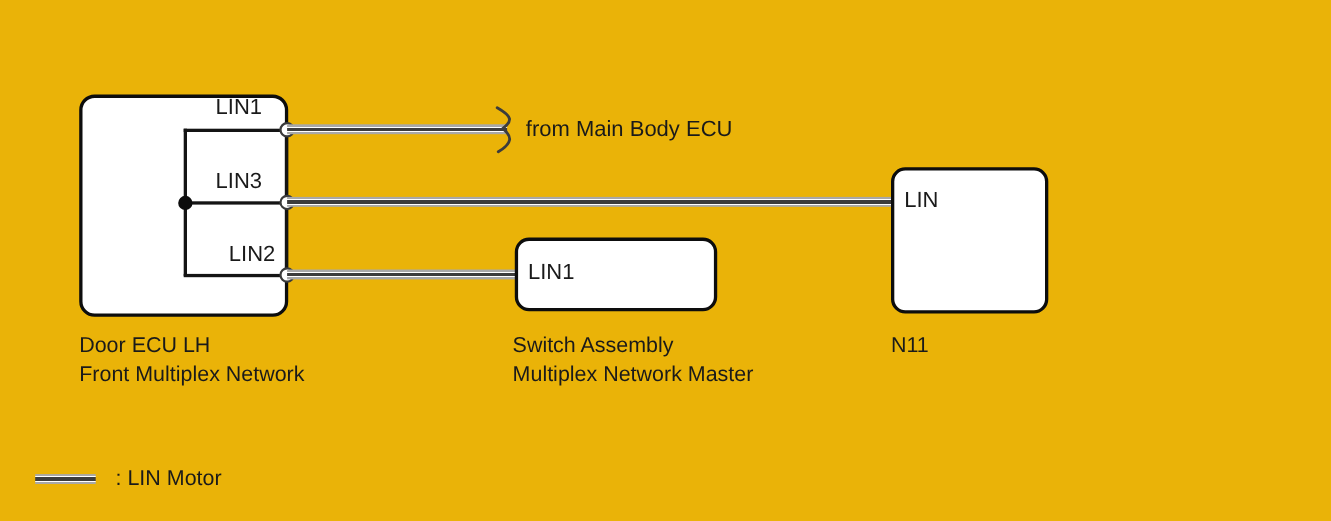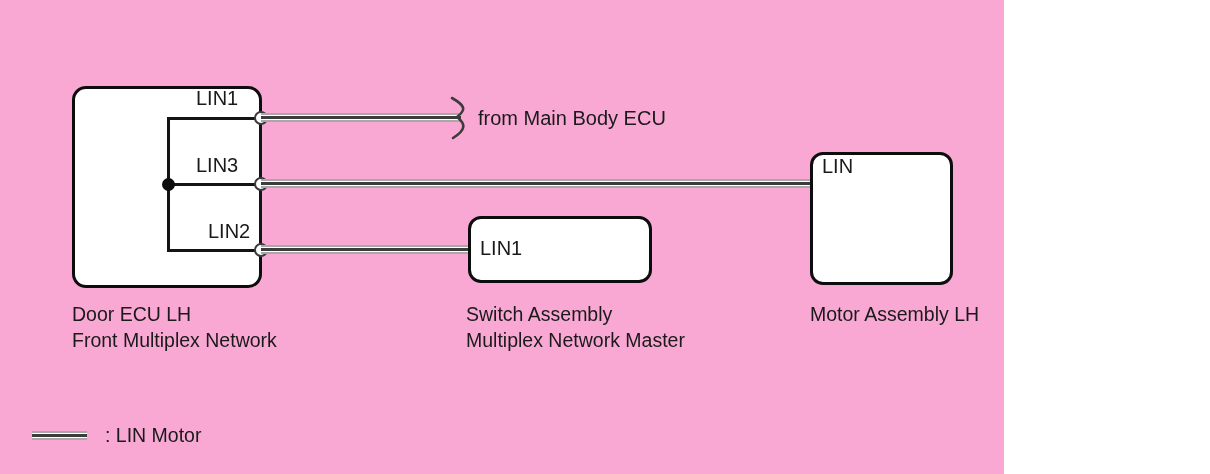--- a/index.html
+++ b/index.html
@@ -6,23 +6,23 @@
     margin: 0;
     padding: 0;
     background: #ffffff;
   }
   body {
     font-family: "Liberation Sans", sans-serif;
     color: #1a1a1a;
   }
   #canvas {
     position: relative;
-    width: 1004px;
+    width: 1210px;
     height: 474px;
-    background: #f9a8d4;
+    background: #eab308;
     overflow: hidden;
   }
 
   
   .ecu-box {
     position: absolute;
     background: #ffffff;
     border: 3px solid #0d0d0d;
     border-radius: 14px;
     box-sizing: border-box;
@@ -36,21 +36,21 @@
     position: absolute;
     font-size: 20px;
     line-height: 20px;
     color: #1a1a1a;
     white-space: nowrap;
   }
   #pin-lin1 { left: 196px; top: 88px;  }
   #pin-lin3 { left: 196px; top: 155px; }
   #pin-lin2 { left: 208px; top: 221px; }
   #pin-n13-lin1 { left: 480px; top: 238px; }
-  #pin-n11-lin  { left: 822px; top: 156px; }
+  #pin-n11-lin  { left: 822px; top: 172px; }
 
   
   .wire {
     position: absolute;
     background: #141414;
   }
   .wire-v { width: 3px; }
   .wire-h { height: 3px; }
 
   #int-bus-v      { left: 167px; top: 117px; height: 134px; }
@@ -205,21 +205,21 @@
     <span class="caption-line">Door ECU LH</span>
     <span class="caption-line">Front Multiplex Network</span>
   </div>
 
   <div class="caption" id="caption-n13">
     <span class="caption-line">Switch Assembly</span>
     <span class="caption-line">Multiplex Network Master</span>
   </div>
 
   <div class="caption" id="caption-n11">
-    <span class="caption-line">Motor Assembly LH</span>
+    <span class="caption-line">N11</span>
   </div>
 
   <div id="legend">
     <div id="legend-swatch"></div>
     <div id="legend-text">: LIN Motor</div>
   </div>
 
 </div>
 
 </body></html>

